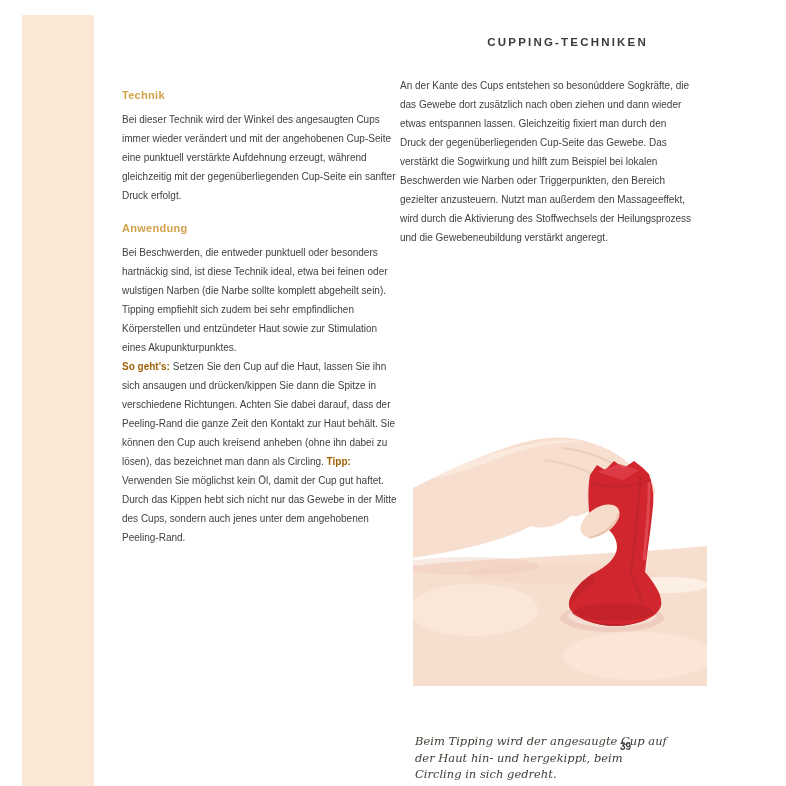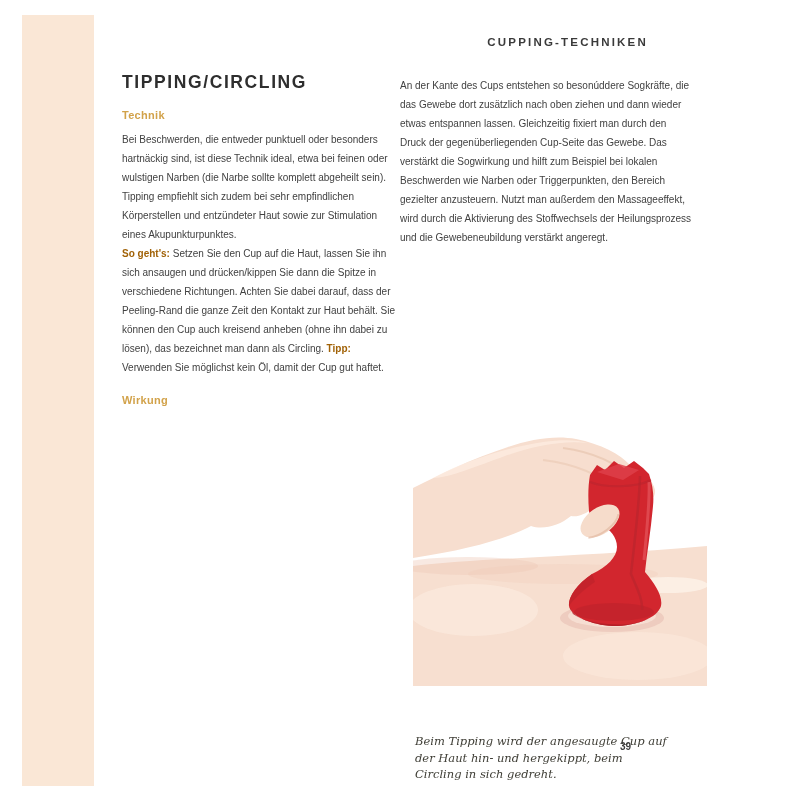--- a/index.html
+++ b/index.html
@@ -60,28 +60,29 @@
 </head>
 <body>
 
 <div class="canvas">
 
   <div class="edge-strip"></div>
 
   <div class="running-head">CUPPING-TECHNIKEN</div>
 
   <div class="col-left">
-    <h1 class="title">TIPPING/CIRCLING</h1>
 
     <h2 class="sect">Technik</h2>
+    <p class="body">Bei dieser Technik wird der Winkel des an­gesaugten Cups immer wieder verändert und mit der angehobenen Cup-Seite eine punktu­ell verstärkte Aufdehnung erzeugt, während gleichzeitig mit der gegenüberliegenden Cup-Seite ein sanfter Druck erfolgt.</p>
 
+    <h2 class="sect">Anwendung</h2>
     <p class="body">Bei Beschwerden, die entweder punktuell oder besonders hartnäckig sind, ist diese Technik ideal, etwa bei feinen oder wulstigen Narben (die Narbe sollte komplett abgeheilt sein). Tipping empfiehlt sich zudem bei sehr empfindlichen Körperstellen und entzündeter Haut sowie zur Stimulation eines Akupunktur­punktes.</p>
     <p class="body"><strong>So geht's:</strong><span> Setzen Sie den Cup auf die Haut, lassen Sie ihn sich ansaugen und drücken/​kippen Sie dann die Spitze in verschiedene Richtungen. Achten Sie dabei darauf, dass der Peeling-Rand die ganze Zeit den Kontakt zur Haut behält. Sie können den Cup auch kreisend anheben (ohne ihn dabei zu lösen), das bezeichnet man dann als Circling. </span><strong>Tipp:</strong><span> Verwenden Sie möglichst kein Öl, damit der Cup gut haftet.</span></p>
 
-    <h2 class="sect">Wirkung</h2>
+    <p class="body">Durch das Kippen hebt sich nicht nur das Ge­webe in der Mitte des Cups, sondern auch je­nes unter dem angehobenen Peeling-Rand.</p>
   </div>
 
   <div class="col-right">
     <p class="body">An der Kante des Cups entstehen so besonúddere Sogkräfte, die das Gewebe dort zusätz­lich nach oben ziehen und dann wieder etwas entspannen lassen. Gleichzeitig fixiert man durch den Druck der gegenüberliegenden Cup-Seite das Gewebe. Das verstärkt die Sogwirkung und hilft zum Beispiel bei lokalen Beschwerden wie Narben oder Triggerpunk­ten, den Bereich gezielter anzusteuern. Nutzt man außerdem den Massageeffekt, wird durch die Aktivierung des Stoffwechsels der Heilungsprozess und die Gewebeneubildung verstärkt angeregt.</p>
   </div>
 
   <figure class="photo">
     <svg viewBox="0 0 294 326" xmlns="http://www.w3.org/2000/svg">
 
       <path d="M0,206 C70,198 180,196 294,186 L294,326 L0,326 Z" fill="#f7dfd0"></path>

